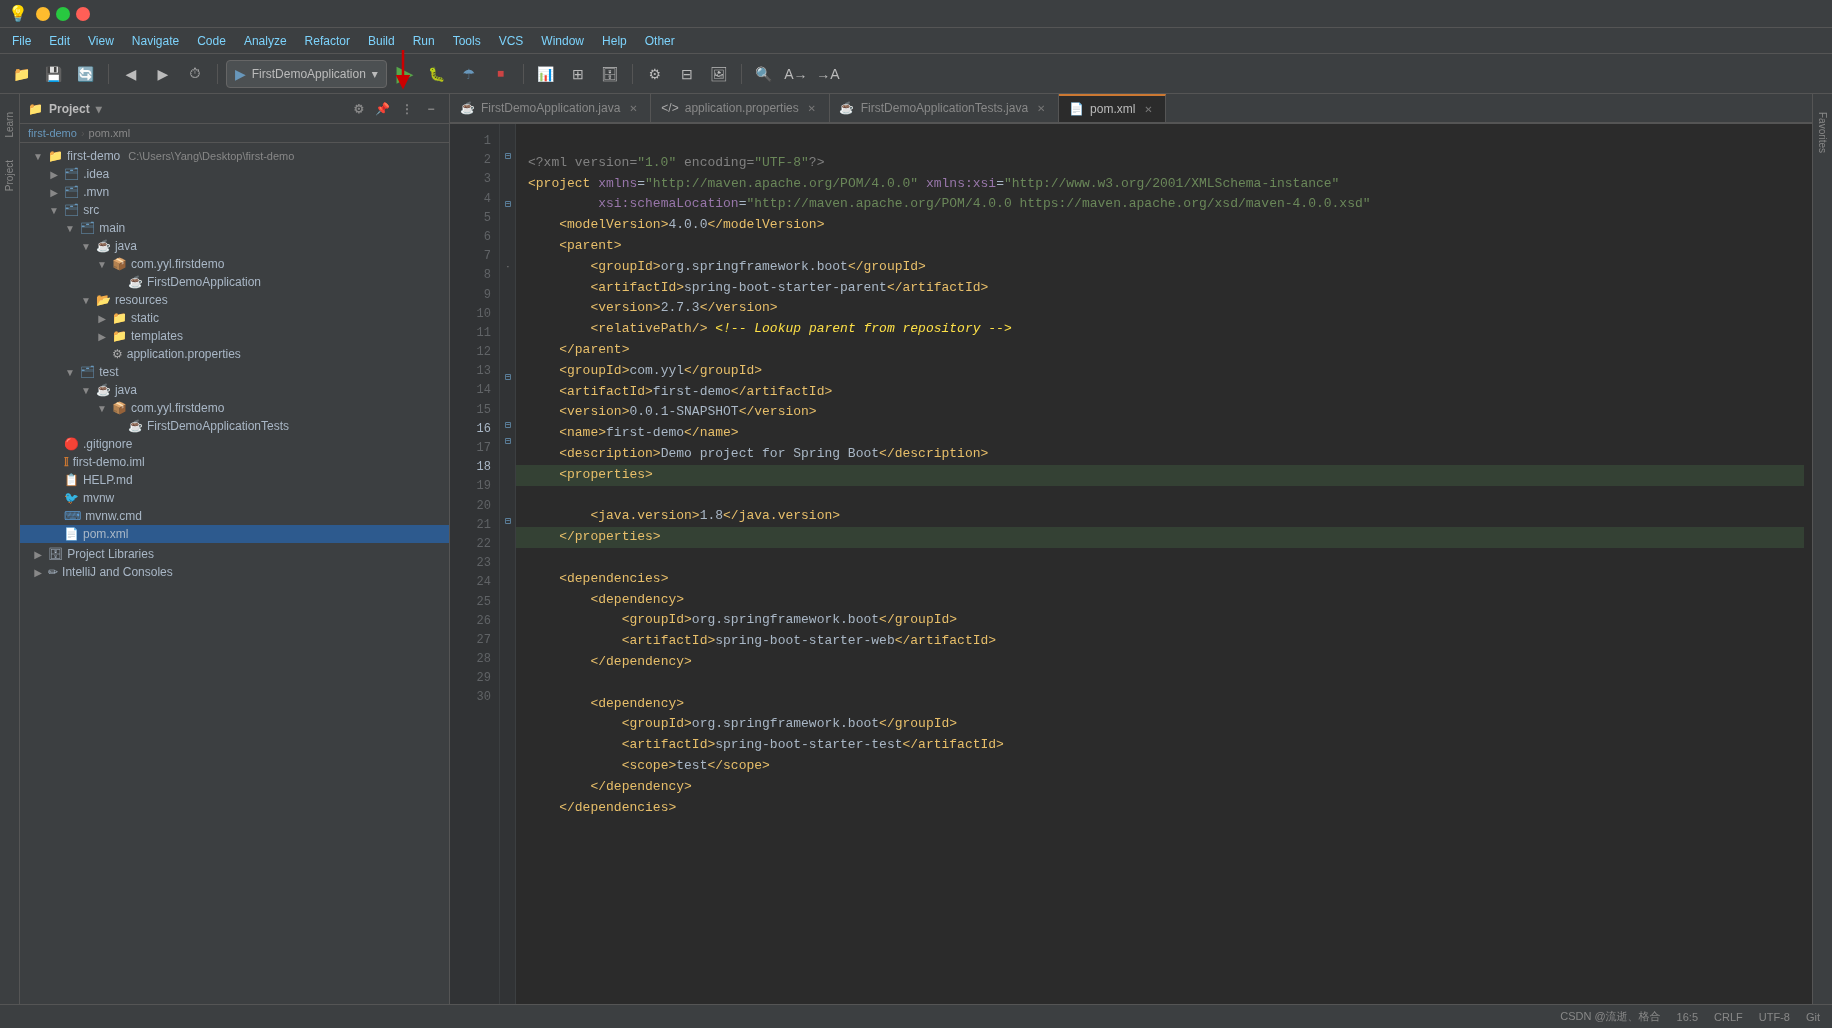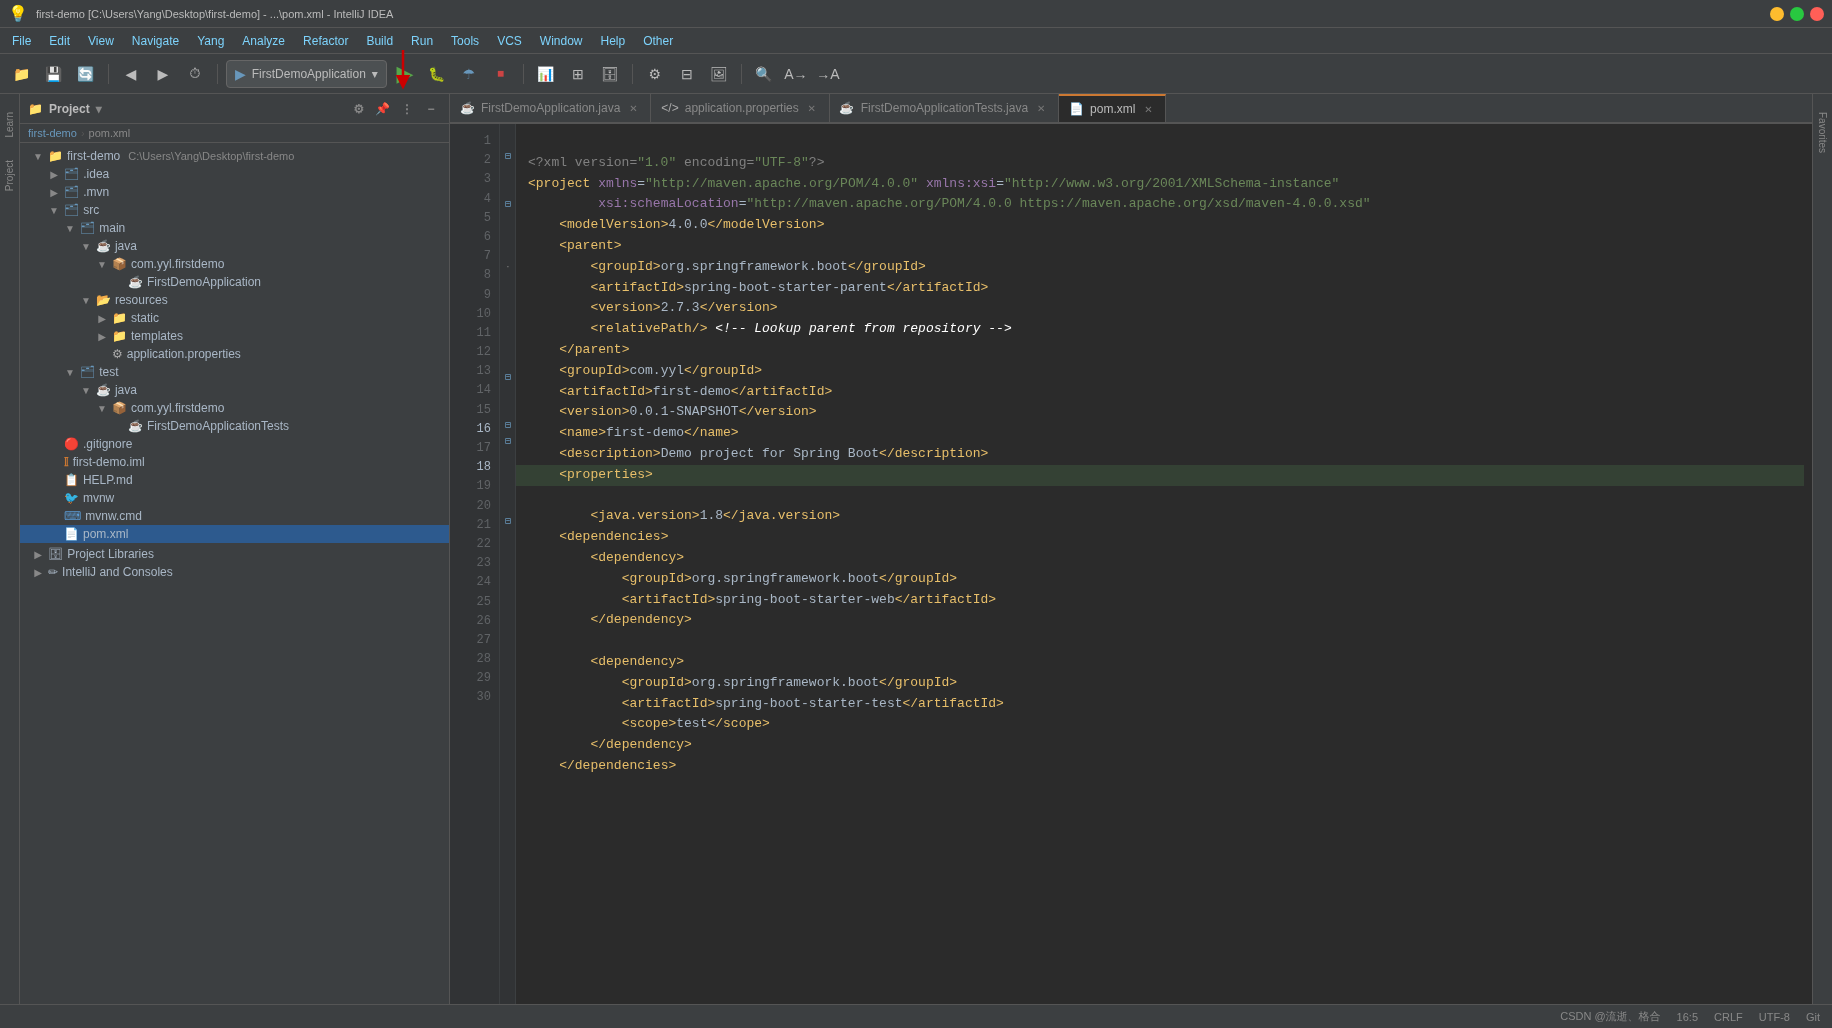--- a/index.html
+++ b/index.html
@@ -207,21 +207,21 @@
       line-height: 1.6;
       white-space: pre;
     }
 
     
     .xml-decl { color: #808080; }
     .xml-tag { color: #e8bf6a; }
     .xml-attr { color: #9876aa; }
     .xml-value { color: #6a8759; }
     .xml-text { color: #a9b7c6; }
-    .xml-comment { color: #ffffff; font-style: italic; }
+    .xml-comment { color: #fde047; font-style: italic; }
 
     
     #status-bar {
       height: 24px;
       background: #3c3f41;
       display: flex; align-items: center;
       padding: 0 12px;
       border-top: 1px solid #555;
       font-size: 11px;
       color: #888;
@@ -239,34 +239,33 @@
     }
 
     .fold-icon { color: #6897bb; cursor: pointer; font-size: 10px; }
     .fold-dot { color: #888; font-size: 8px; }
   </style>
 </head>
 <body>
 
 <div id="title-bar">
   <span style="margin-right:8px; font-size:16px;">💡</span>
-  <span style="flex:1; font-size:11px;">first-demo [C:\Users\Yang\Desktop\first-demo] - ...\pom.xml - IntelliJ IDEA</span>
   <div style="display:flex; gap:6px;">
     <span style="cursor:pointer; width:14px; height:14px; background:#febc2e; border-radius:50%; display:inline-block;"></span>
     <span style="cursor:pointer; width:14px; height:14px; background:#28c840; border-radius:50%; display:inline-block;"></span>
     <span style="cursor:pointer; width:14px; height:14px; background:#ff5f57; border-radius:50%; display:inline-block;"></span>
   </div>
 </div>
 
 <div id="menu-bar">
   <div class="menu-item">File</div>
   <div class="menu-item">Edit</div>
   <div class="menu-item">View</div>
   <div class="menu-item">Navigate</div>
-  <div class="menu-item">Yang</div>
+  <div class="menu-item">Code</div>
   <div class="menu-item">Analyze</div>
   <div class="menu-item">Refactor</div>
   <div class="menu-item">Build</div>
   <div class="menu-item">Run</div>
   <div class="menu-item">Tools</div>
   <div class="menu-item">VCS</div>
   <div class="menu-item">Window</div>
   <div class="menu-item">Help</div>
   <div class="menu-item">Other</div>
 </div>
@@ -626,20 +625,21 @@
 <span>        <span class="xml-tag">&lt;version&gt;</span><span class="xml-text">2.7.3</span><span class="xml-tag">&lt;/version&gt;</span></span>
 <span>        <span class="xml-tag">&lt;relativePath/&gt;</span> <span class="xml-comment">&lt;!-- Lookup parent from repository --&gt;</span></span>
 <span>    <span class="xml-tag">&lt;/parent&gt;</span></span>
 <span>    <span class="xml-tag">&lt;groupId&gt;</span><span class="xml-text">com.yyl</span><span class="xml-tag">&lt;/groupId&gt;</span></span>
 <span>    <span class="xml-tag">&lt;artifactId&gt;</span><span class="xml-text">first-demo</span><span class="xml-tag">&lt;/artifactId&gt;</span></span>
 <span>    <span class="xml-tag">&lt;version&gt;</span><span class="xml-text">0.0.1-SNAPSHOT</span><span class="xml-tag">&lt;/version&gt;</span></span>
 <span>    <span class="xml-tag">&lt;name&gt;</span><span class="xml-text">first-demo</span><span class="xml-tag">&lt;/name&gt;</span></span>
 <span>    <span class="xml-tag">&lt;description&gt;</span><span class="xml-text">Demo project for Spring Boot</span><span class="xml-tag">&lt;/description&gt;</span></span>
 <span style="background:#344134; display:block; margin-left:-12px; padding-left:12px;">    <span class="xml-tag">&lt;properties&gt;</span></span>
 <span>        <span class="xml-tag">&lt;java.version&gt;</span><span class="xml-text">1.8</span><span class="xml-tag">&lt;/java.version&gt;</span></span>
+<span style="background:#344134; display:block; margin-left:-12px; padding-left:12px;">    <span class="xml-tag">&lt;/properties&gt;</span></span>
 <span>    <span class="xml-tag">&lt;dependencies&gt;</span></span>
 <span>        <span class="xml-tag">&lt;dependency&gt;</span></span>
 <span>            <span class="xml-tag">&lt;groupId&gt;</span><span class="xml-text">org.springframework.boot</span><span class="xml-tag">&lt;/groupId&gt;</span></span>
 <span>            <span class="xml-tag">&lt;artifactId&gt;</span><span class="xml-text">spring-boot-starter-web</span><span class="xml-tag">&lt;/artifactId&gt;</span></span>
 <span>        <span class="xml-tag">&lt;/dependency&gt;</span></span>
 <span> </span>
 <span>        <span class="xml-tag">&lt;dependency&gt;</span></span>
 <span>            <span class="xml-tag">&lt;groupId&gt;</span><span class="xml-text">org.springframework.boot</span><span class="xml-tag">&lt;/groupId&gt;</span></span>
 <span>            <span class="xml-tag">&lt;artifactId&gt;</span><span class="xml-text">spring-boot-starter-test</span><span class="xml-tag">&lt;/artifactId&gt;</span></span>
 <span>            <span class="xml-tag">&lt;scope&gt;</span><span class="xml-text">test</span><span class="xml-tag">&lt;/scope&gt;</span></span>

